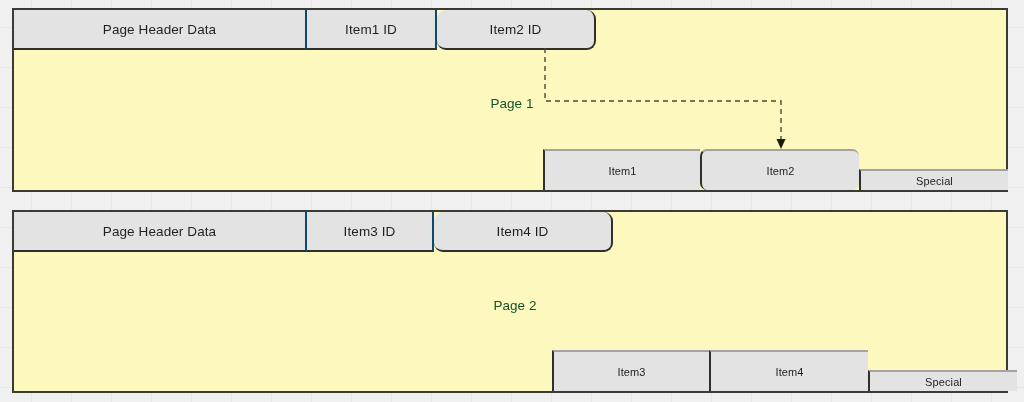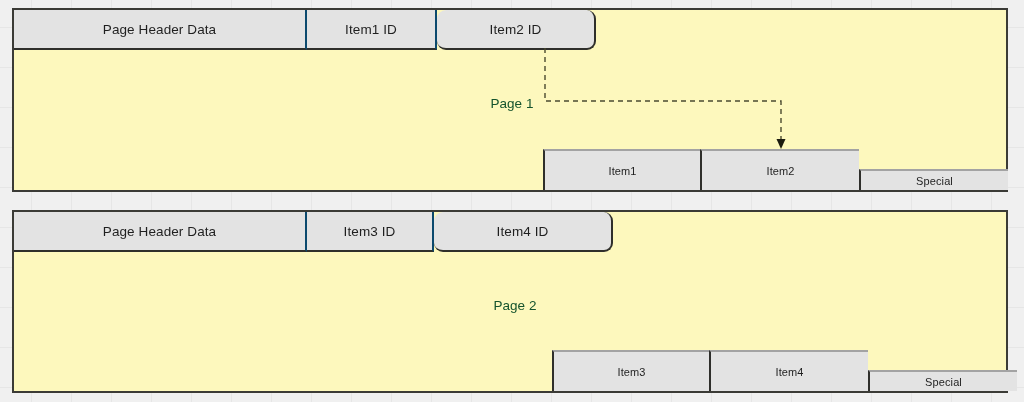--- a/index.html
+++ b/index.html
@@ -110,21 +110,21 @@
       <span>Item2 ID</span>
     </div>
   </div>
 
   <div class="page-label" style="left:498px; top:93px;">Page 1</div>
 
   <div class="item-row" style="left:529px; top:139px; width:465px;">
     <div class="item-cell" style="width:157px;">
       <span>Item1</span>
     </div>
-    <div class="item-cell" style="width:159px;">
+    <div class="item-cell" style="width:159px;border-radius:7px;">
       <span>Item2</span>
     </div>
     <div class="item-cell last-cell" style="width:149px;">
       <span>Special</span>
     </div>
   </div>
 
   <svg class="connector-svg" width="996" height="184" viewBox="0 0 996 184">
     <path d="M 531 38 L 531 91 L 767 91 L 767 131" fill="none" stroke="#4a4a30" stroke-width="1.4" stroke-dasharray="5,4" stroke-linecap="butt"></path>
     <path d="M 767 139 L 762.5 129 L 771.5 129 Z" fill="#1b1b0f" stroke="none"></path>

